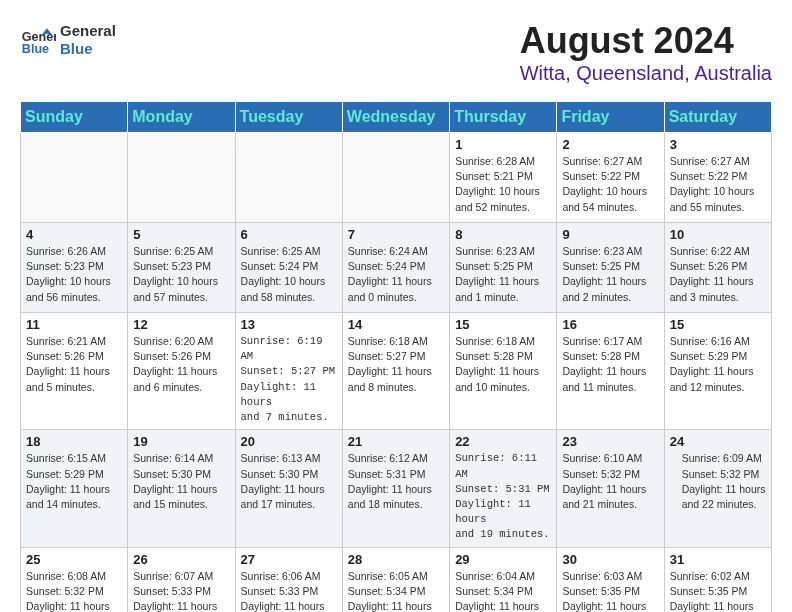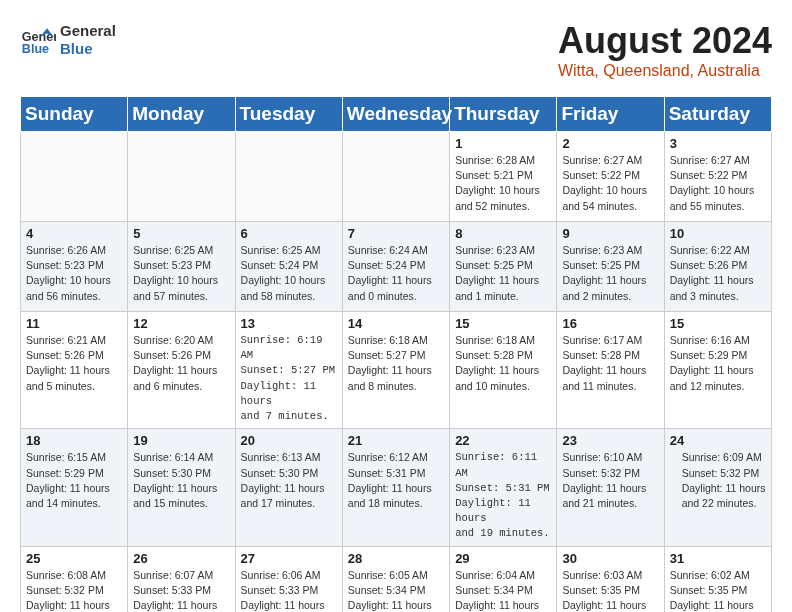--- a/index.html
+++ b/index.html
@@ -27,32 +27,32 @@
     }
     .title-block {
       text-align: left;
     }
     .month-year {
       font-size: 36px;
       font-weight: bold;
       color: #222;
     }
     .location {
-      font-size: 16px;
-      color: #c2410c;
+      font-size: 20px;
+      color: #4c1d95;
     }
     table {
       width: 100%;
       border-collapse: collapse;
       table-layout: fixed;
     }
     thead th {
       background-color: #2a6db5;
-      color: #ffffff;
-      font-size: 19px;
+      color: #5eead4;
+      font-size: 16px;
       font-weight: bold;
       padding: 6px 4px;
       text-align: left;
       border: 1px solid #fff;
     }
     tbody td {
       vertical-align: top;
       border: 1px solid #ccc;
       padding: 4px 5px;
       font-size: 11px;

